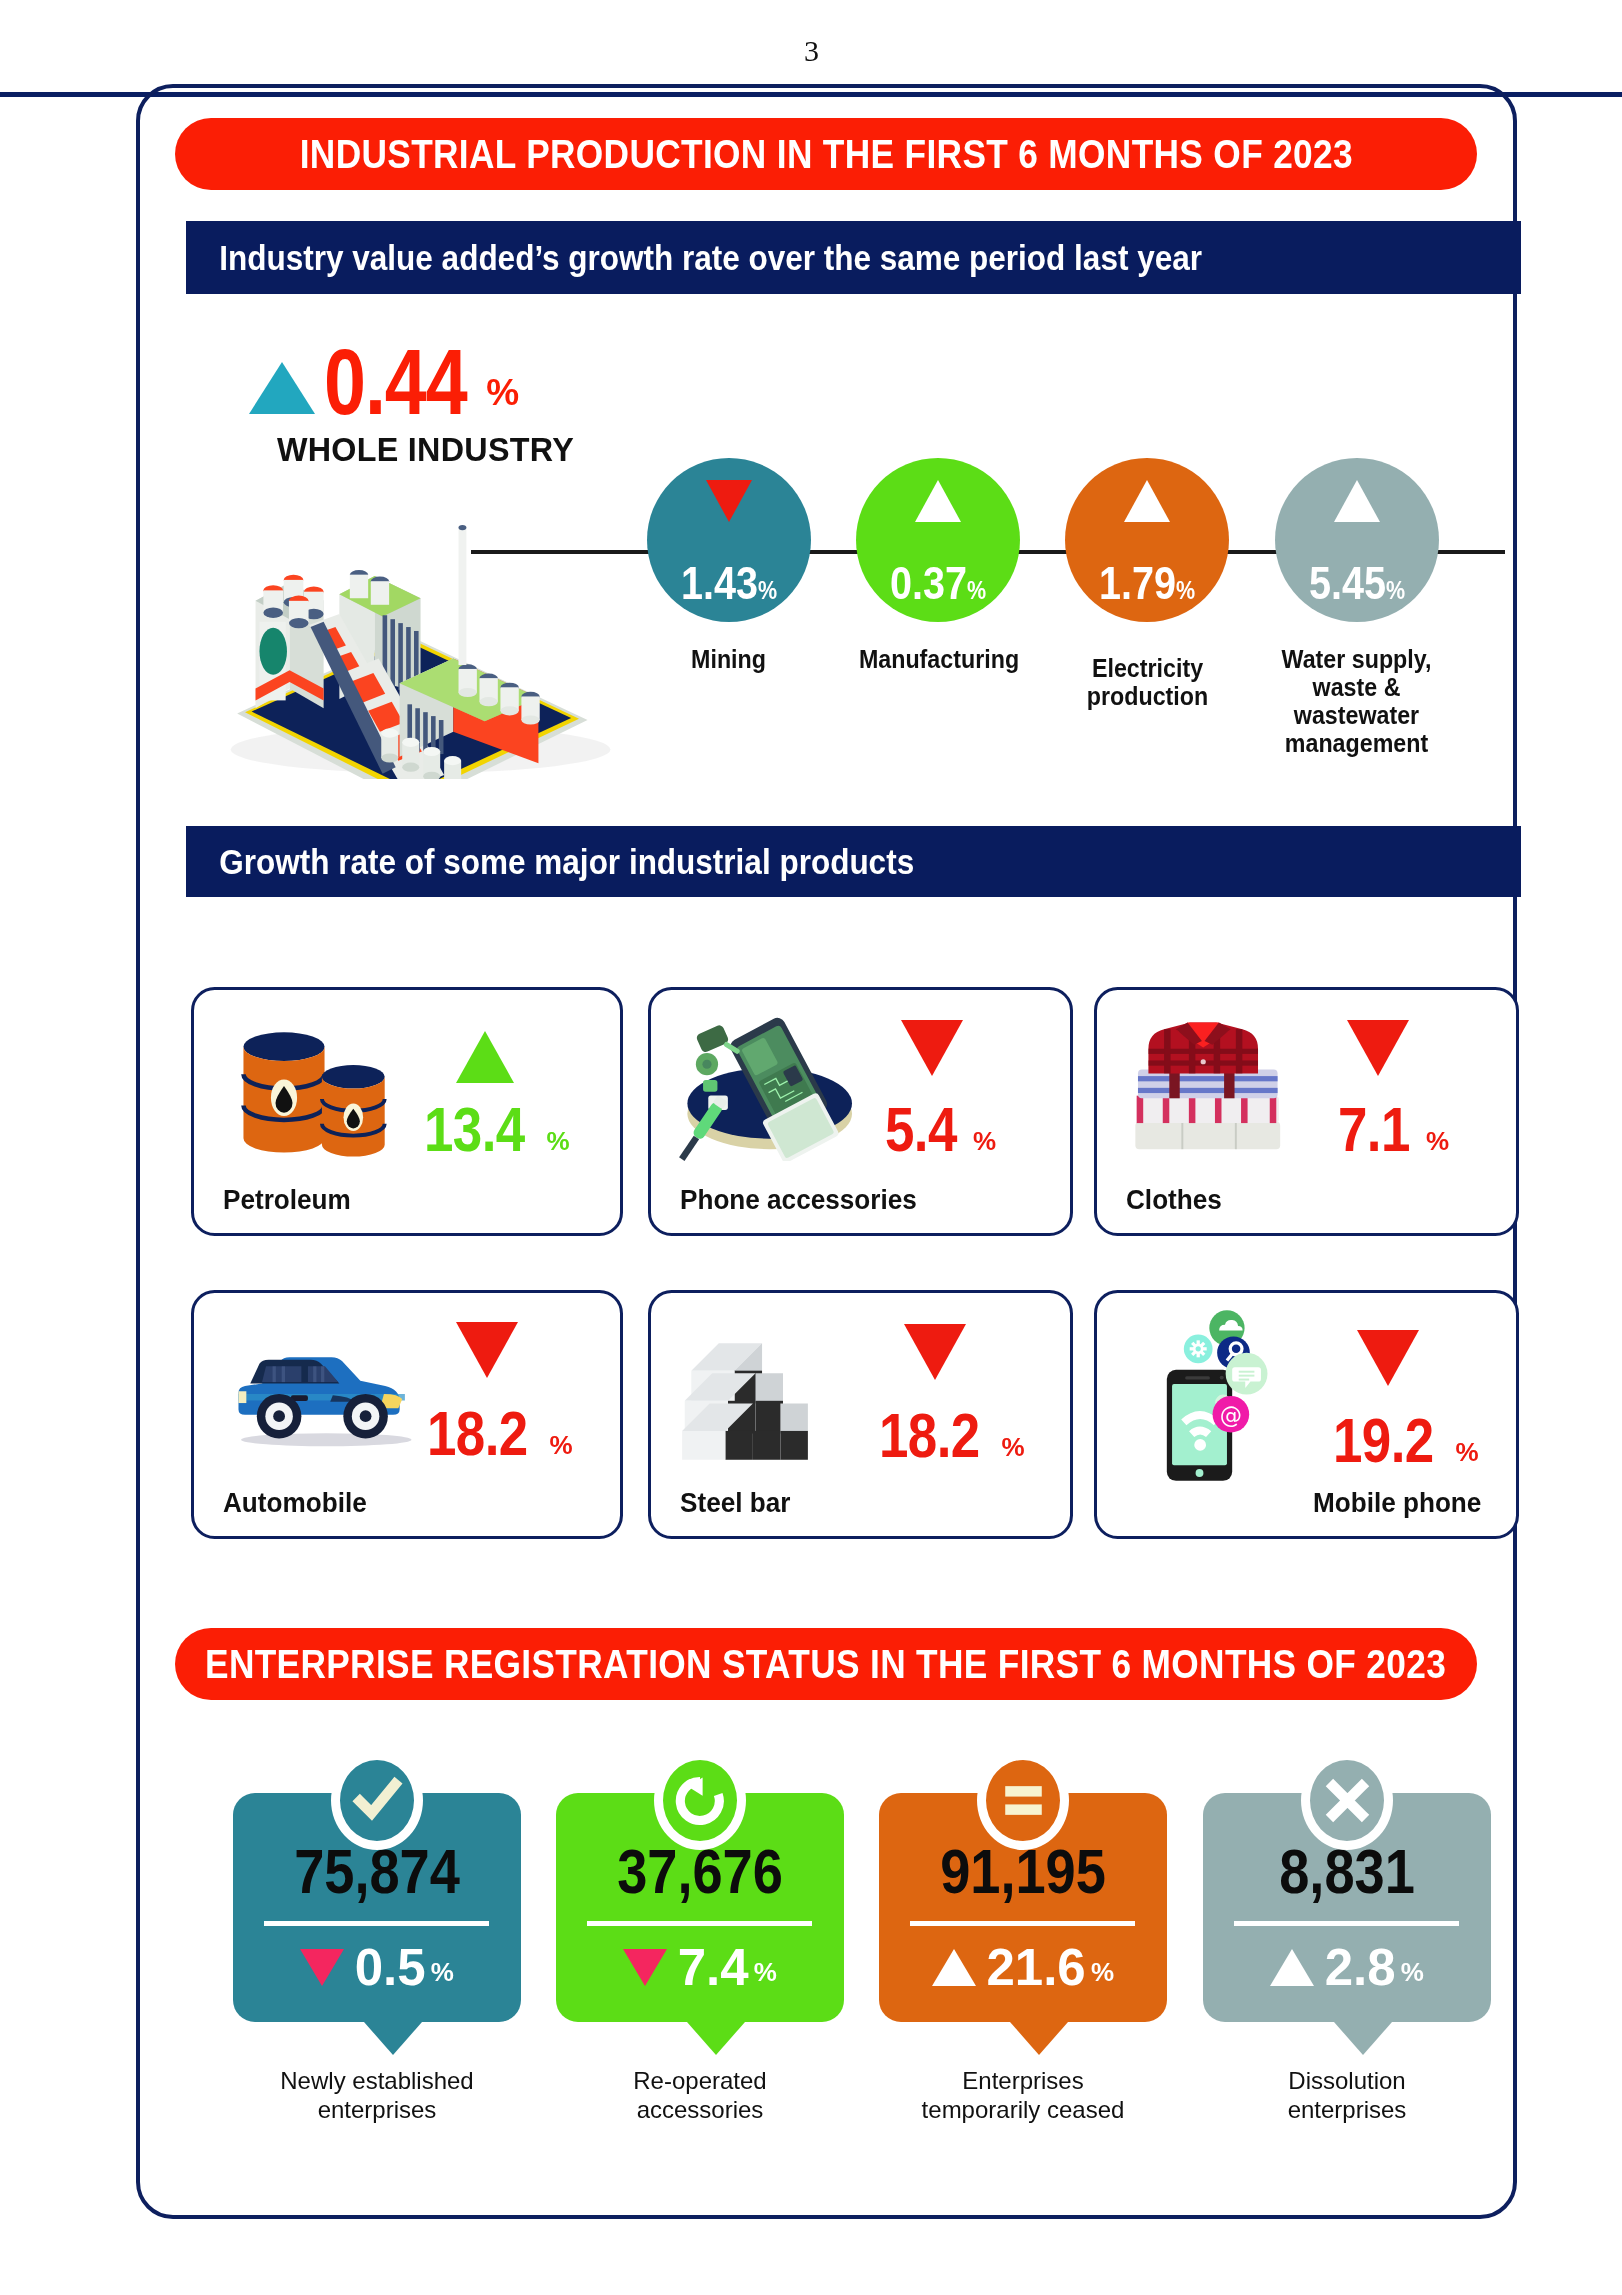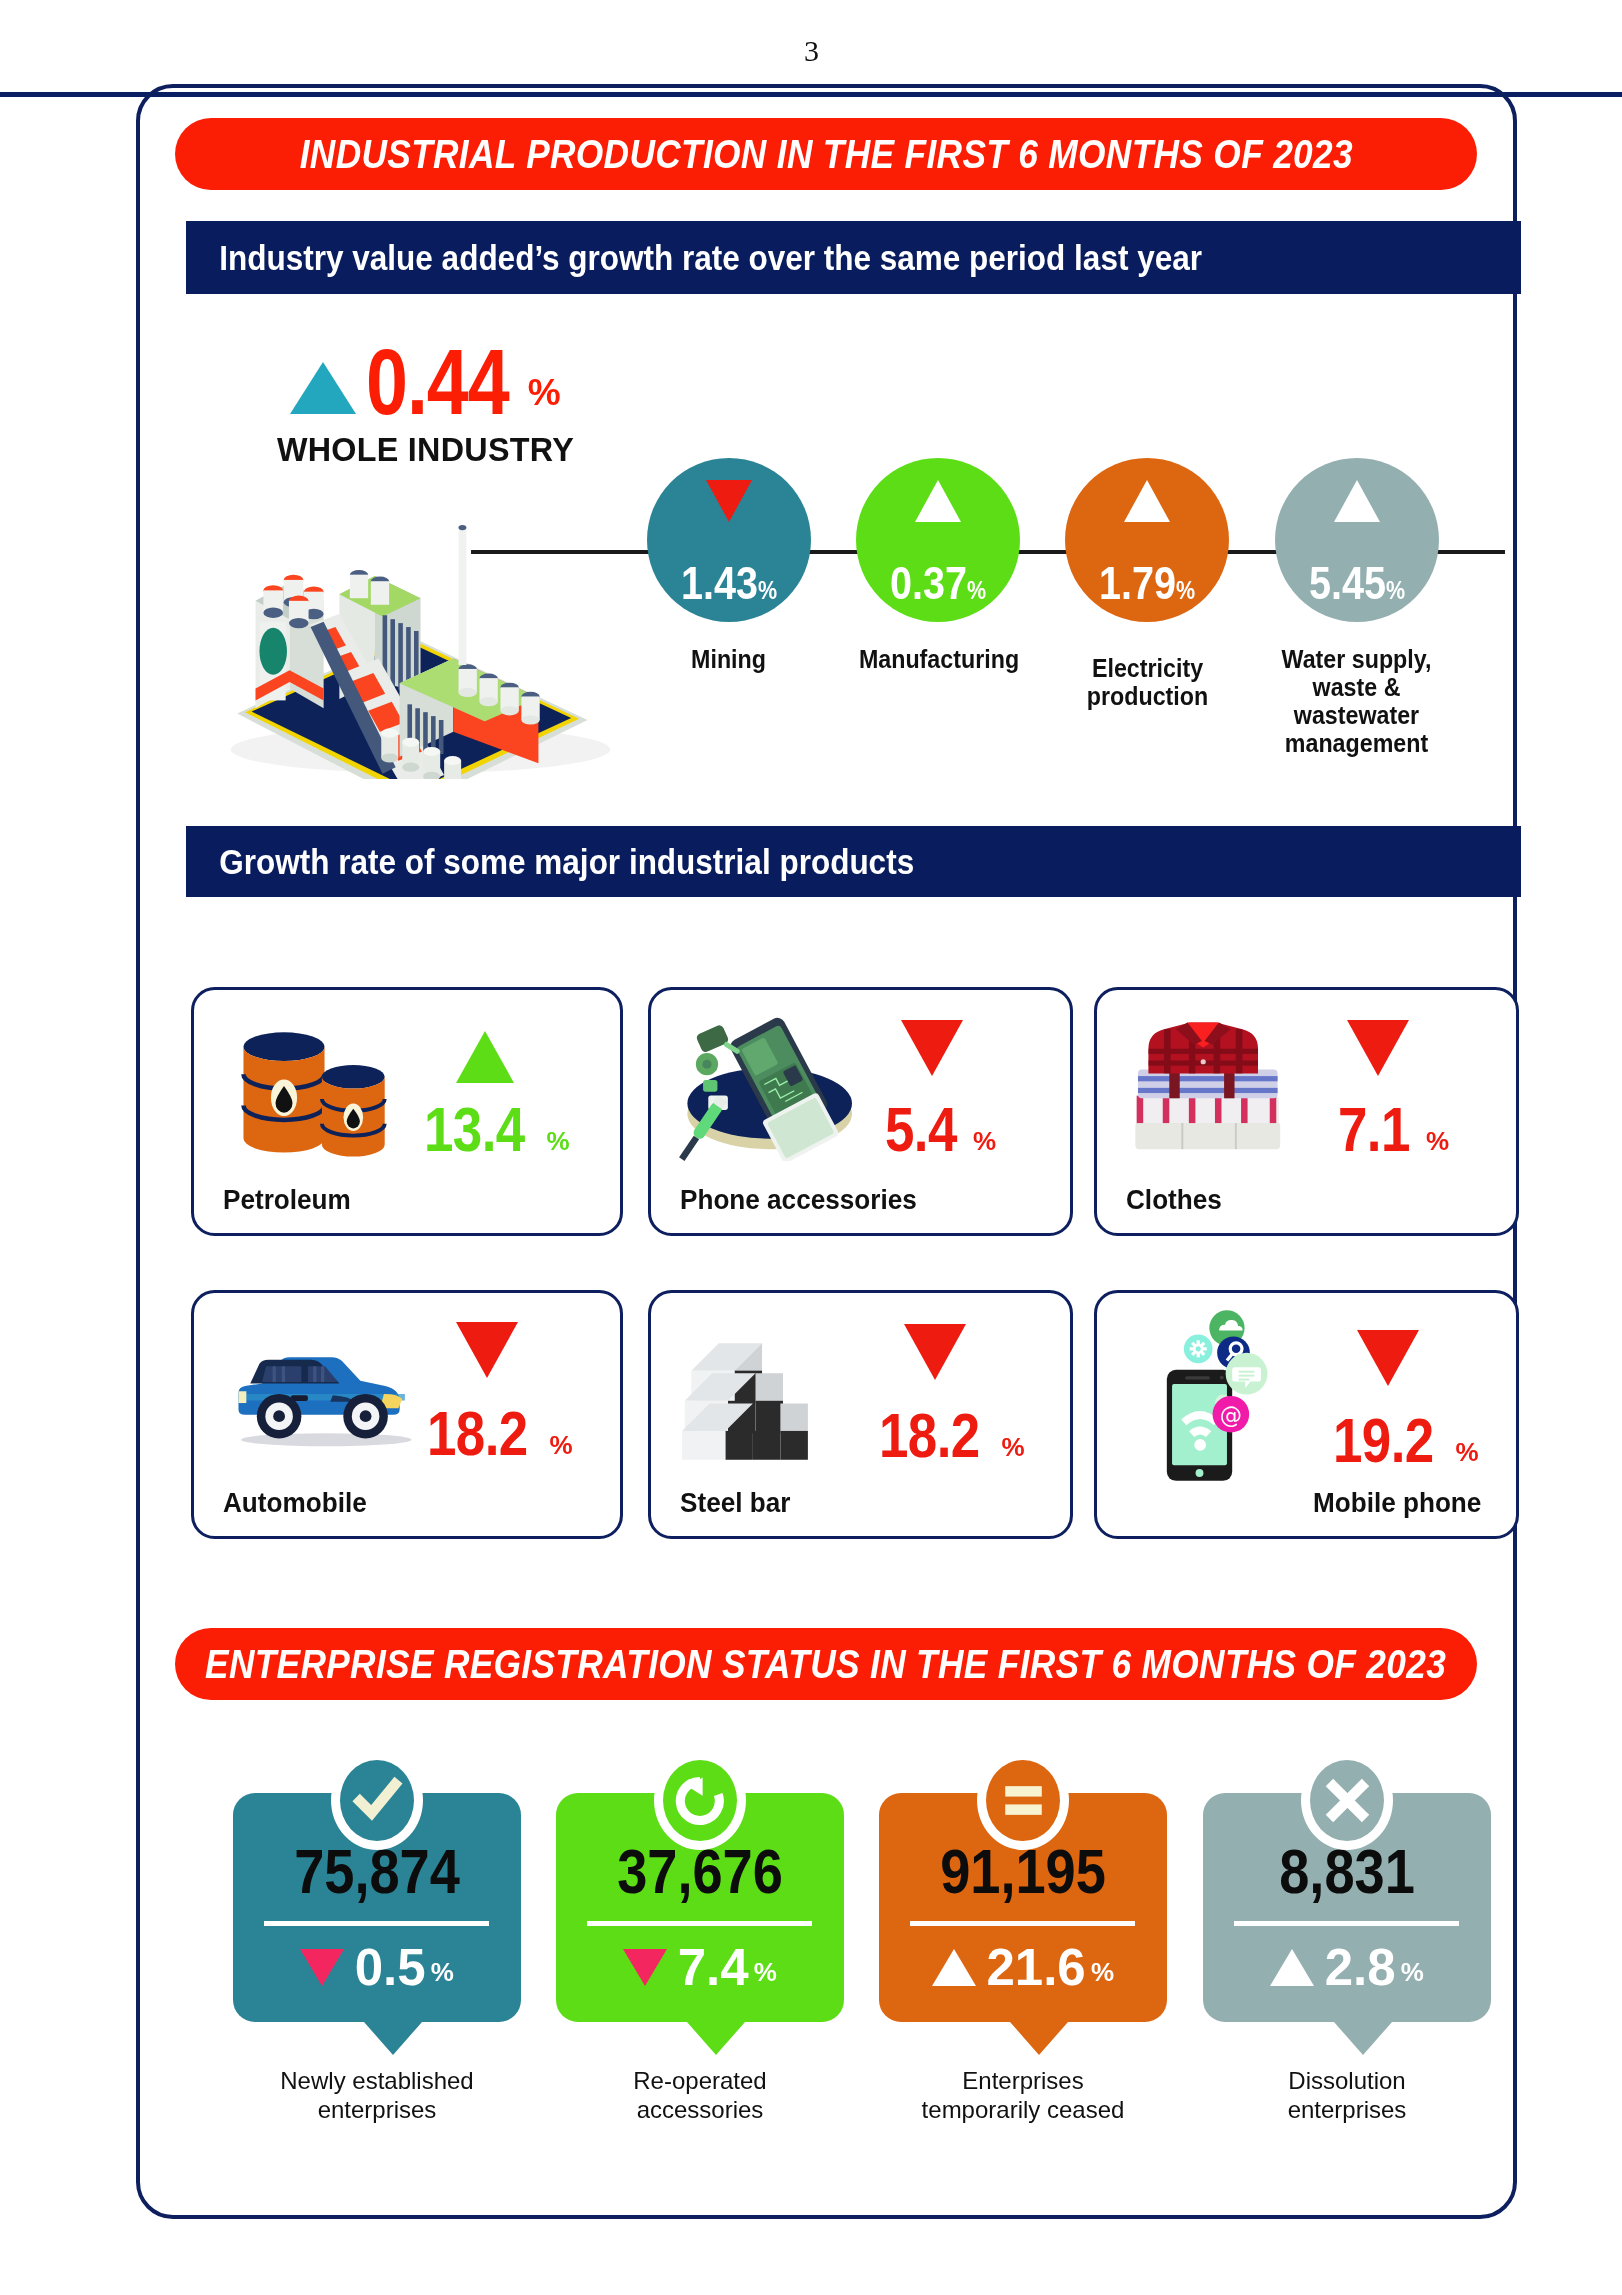--- a/index.html
+++ b/index.html
@@ -20,40 +20,40 @@
     position:absolute;top:92px;left:0;width:1623px;height:4.6px;background:#0a1f63;
   }
   .page-frame{
     position:absolute;left:136px;top:84px;width:1381px;height:2135px;
     border:4.6px solid #0d1f5e;border-radius:37px;box-sizing:border-box;
   }
 
   
   .red-banner{
     position:absolute;background:#fb1e05;border-radius:131px;
-    display:flex;align-items:center;justify-content:center;font-style:italic;
+    display:flex;align-items:center;justify-content:center;
   }
   .red-banner span{
     color:#ffffff;font-weight:bold;letter-spacing:0.4px;
     font-size:41px;
     transform:scaleX(.86);
     white-space:nowrap;
   }
   .navy-banner{
     position:absolute;background:#091c5e;display:flex;align-items:center;
   }
   .navy-banner span{
     color:#ffffff;font-weight:bold;font-size:35px;
     padding-left:37px;transform:scaleX(.9);transform-origin:left center;
     white-space:nowrap;
   }
 
   
   .whole-wrap{position:absolute;left:249px;top:340px;width:353px;text-align:center;}
-  .whole-row{display:flex;align-items:flex-end;justify-content:center;}
+  .whole-row{display:flex;align-items:flex-end;}
   .tri-up{width:0;height:0;border-left:33px solid transparent;border-right:33px solid transparent;}
   .whole-tri{border-bottom:52px solid #22a7bf;margin-right:9.2px;margin-bottom:10.5px;}
   .whole-val{font-size:92px;font-weight:bold;color:#fb1e05;line-height:.92;transform:scaleX(.82);transform-origin:left bottom;letter-spacing:-1.3px;}
   .whole-pct{font-size:37px;font-weight:bold;color:#fb1e05;margin-bottom:10.5px;margin-left:-11.8px;}
   .whole-label{font-size:34px;font-weight:bold;color:#111;letter-spacing:0.3px;margin-top:5.2px;transform:scaleX(.95);}
 
   
   .axis-line{position:absolute;left:471px;top:550px;width:1034px;height:3.9px;background:#1a1a1a;}
   .circle{
     position:absolute;border-radius:50%;

